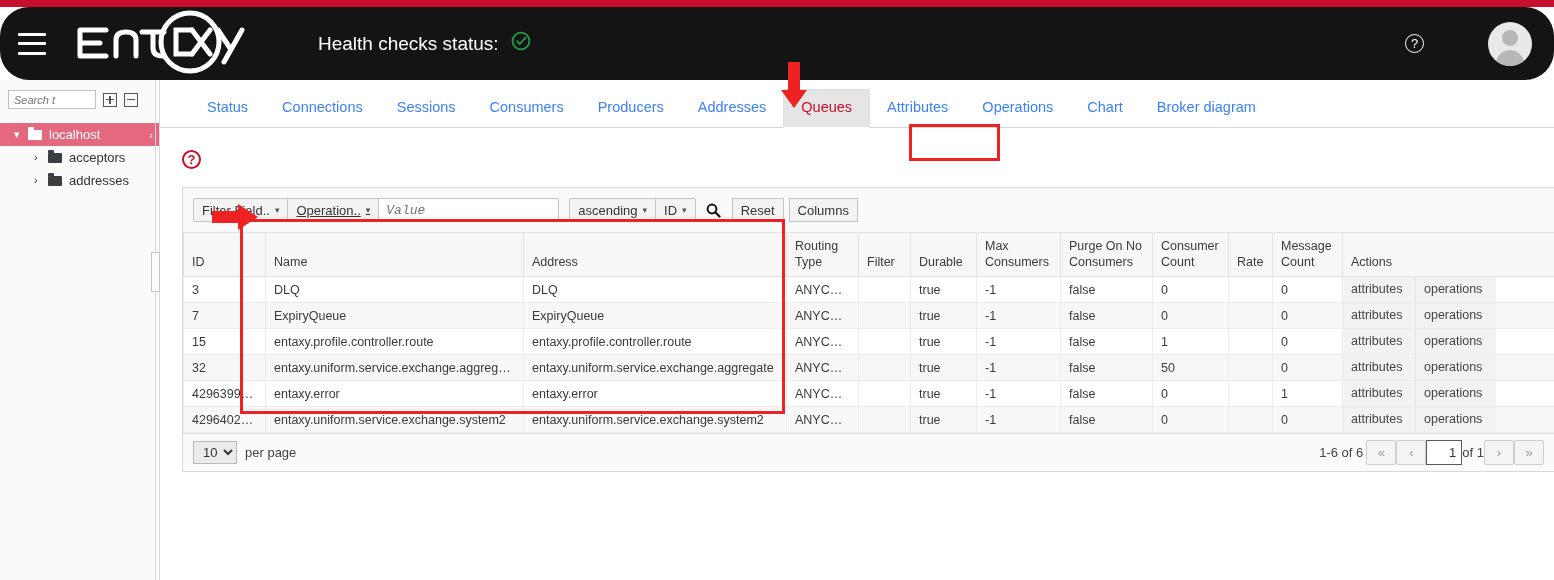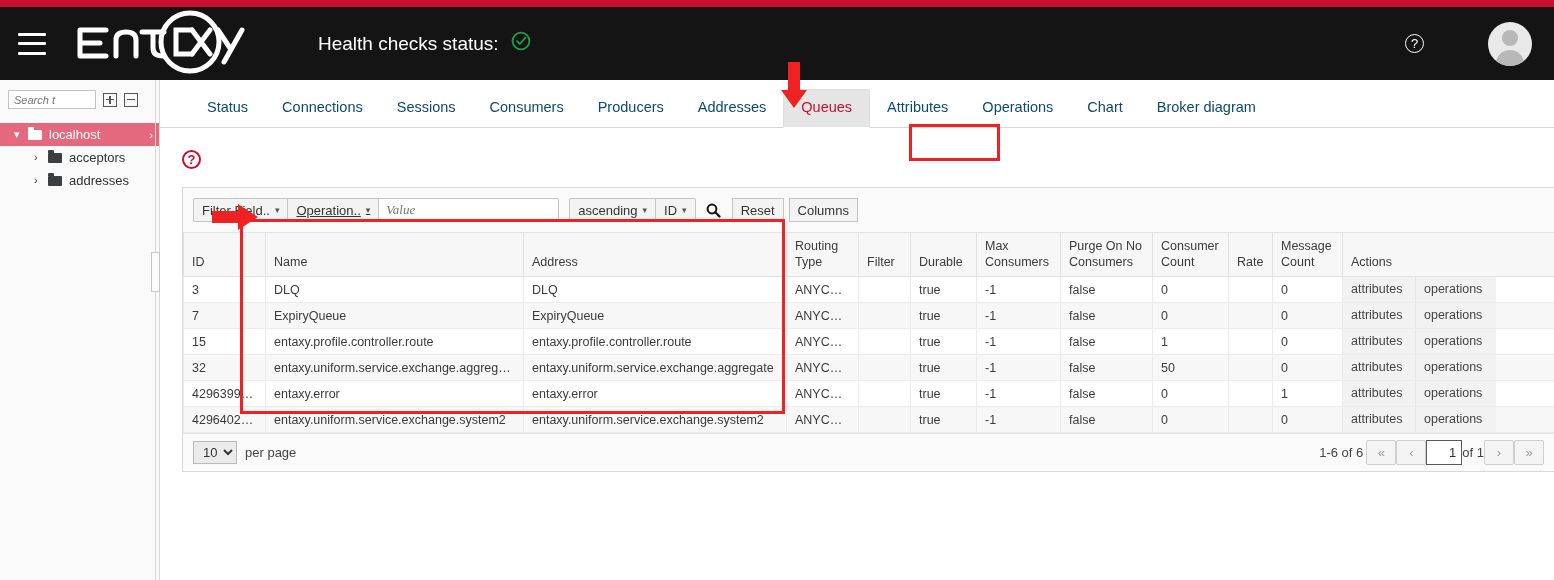--- a/index.html
+++ b/index.html
@@ -21,20 +21,21 @@
   }
 
   
   .header {
     height: 73px;
     background: #141414;
     display: flex;
     align-items: center;
     padding: 0 22px 0 18px;
     position: relative;
+    border-radius: 29px;
   }
   .hamburger {
     width: 28px; height: 22px;
     display: flex; flex-direction: column; justify-content: space-between;
     cursor: pointer;
     margin-right: 20px;
   }
   .hamburger span {
     display: block; height: 3px; width: 100%; background: #fff; border-radius: 1px;
   }
@@ -202,21 +203,21 @@
     display: flex;
     align-items: flex-end;
     height: 48px;
     padding-left: 30px;
     border-bottom: 1px solid #d7d7d7;
     position: relative;
   }
   .tab {
     padding: 0 17px 13px 17px;
     font-size: 14.5px;
-    color: #0c4a6e;
+    color: #3b82f6;
     cursor: pointer;
     white-space: nowrap;
     line-height: 1;
   }
   .tab.active {
     color: #c8102e;
     background: #e5e5e5;
     border: 1px solid #dedede;
     border-bottom: 1px solid #fff;
     padding: 10px 17px 13px 17px;
@@ -314,21 +315,21 @@
   .value-input {
     height: 24px;
     border: 1px solid #c4c4c4;
     border-left: none;
     background: #fff;
     width: 180px;
     font-size: 13px;
     font-style: italic;
     color: #9a9a9a;
     padding: 0 7px;
-    font-family: Liberation Serif, serif;
+    font-family: Liberation Mono, monospace;
     outline: none;
     border-radius: 0 2px 2px 0;
   }
   .toolbar-gap { width: 10px; }
   .search-btn {
     width: 26px; height: 24px;
     display: flex; align-items: center; justify-content: center;
     cursor: pointer;
     margin: 0 5px;
   }

